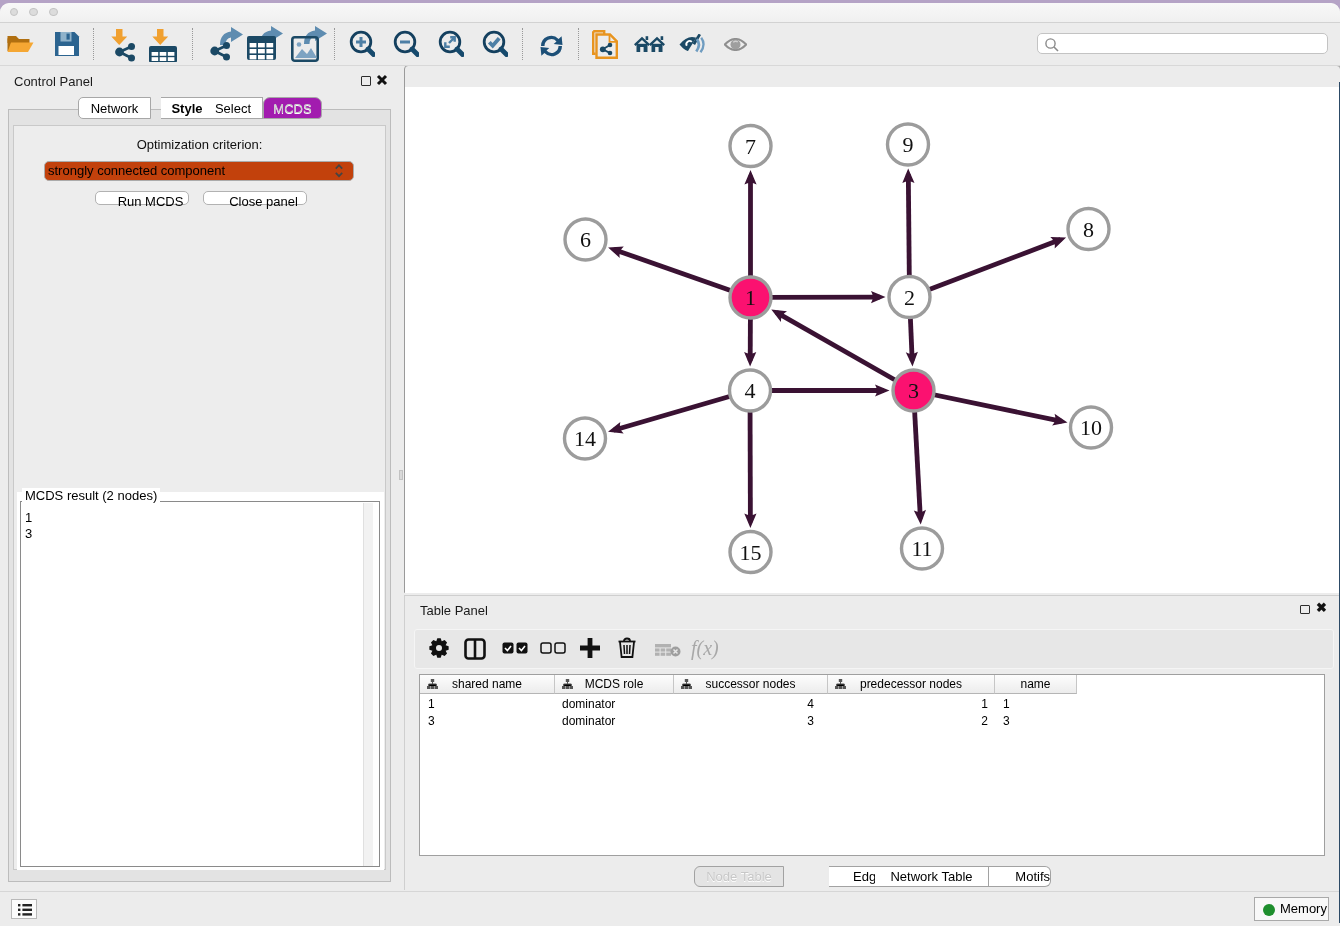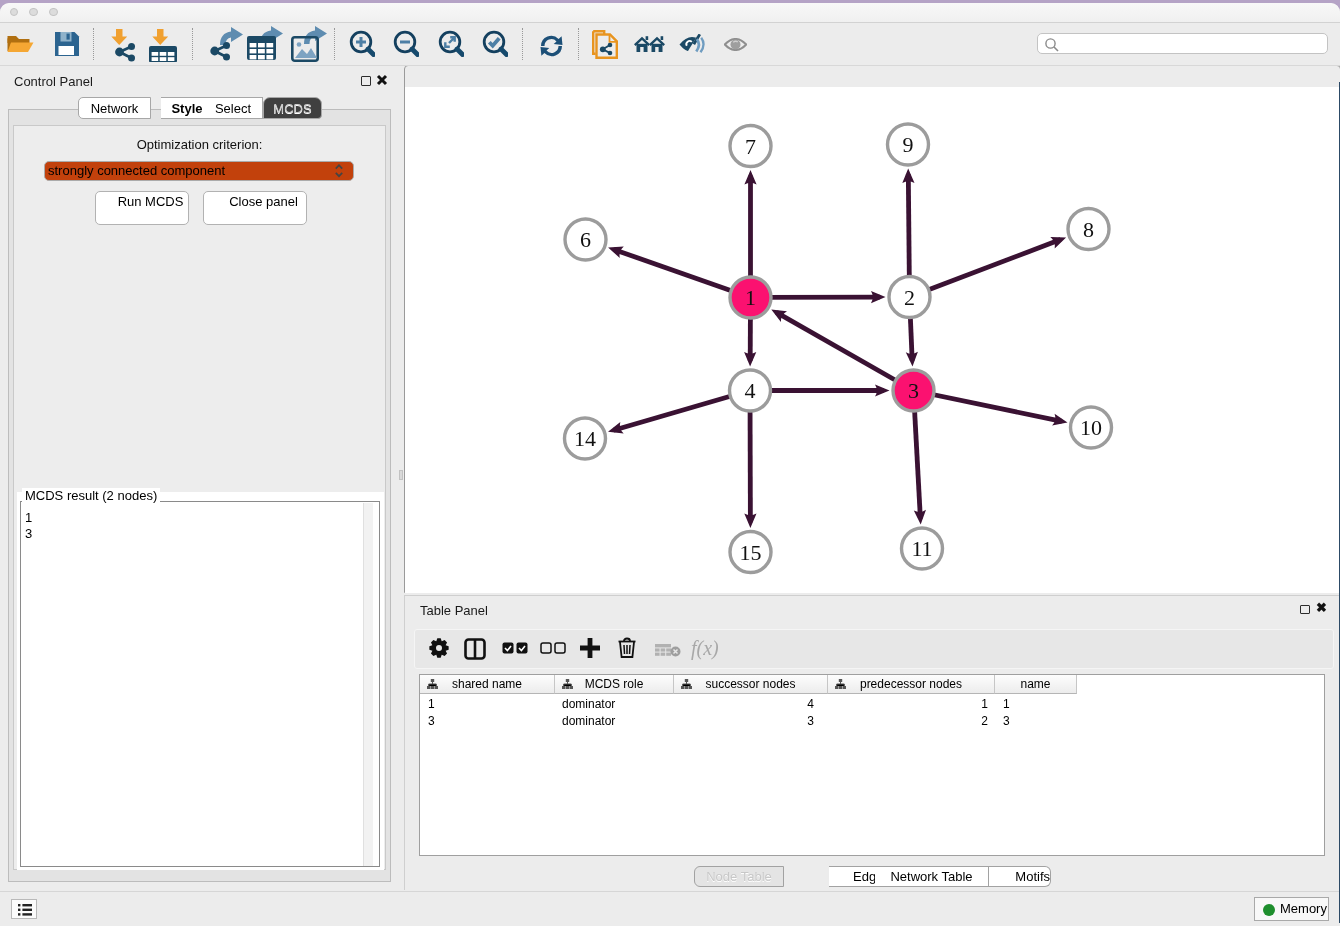--- a/index.html
+++ b/index.html
@@ -17,21 +17,21 @@
   
   #cpanel { position:absolute; left:0; top:59px; width:397px; height:827px; background:#ececec; }
   #cphead { position:absolute; left:14px; top:12px; font-size:13px; color:#1b1b1b; }
   .floatico { position:absolute; width:9.5px; height:9.5px; border:1.5px solid #2c2c2c; border-radius:1px; }
   .xico { position:absolute; font-size:13px; font-weight:bold; color:#111; }
   .tab { position:absolute; top:34.5px; z-index:5; height:22px; background:#fff; border:1px solid #a7a7a7; font-size:13px; color:#000; text-align:center; line-height:21px; }
   #cpbox { position:absolute; left:8px; top:47px; width:383px; height:773px; background:#e3e3e3; border:1px solid #bcbcbc; }
   #cpinner { position:absolute; left:4px; top:15px; width:373px; height:745px; background:#ededed; border:1px solid #c9c9c9; }
   #optlabel { position:absolute; left:0; top:11px; width:100%; text-align:center; font-size:13px; color:#111; }
   #dropdown { position:absolute; left:30px; top:35px; width:310px; height:20px; background:#c2410c; border:1px solid #ababab; border-radius:5px; font-size:13px; line-height:18px; padding-left:3px; color:#000; }
-  .btn { position:absolute; top:65px; height:34px; background:#fff; border:1px solid #b2b2b2; border-radius:5px; font-size:13px; text-align:center; line-height:20px; color:#000;padding-left:17px; }
+  .btn { position:absolute; top:65px; height:14px; background:#fff; border:1px solid #b2b2b2; border-radius:5px; font-size:13px; text-align:center; line-height:20px; color:#000;padding-left:17px; }
   #mcdswhite { position:absolute; left:3px; top:366px; width:367px; height:378px; background:#fff; } #mcdsbox { position:absolute; left:6px; top:374.5px; width:359.5px; height:366px; border:1px solid #8a8a8a; }
   #mcdslabel { position:absolute; left:8px; top:361.5px; background:#fff; padding:0 3px; font-size:13px; color:#000; }
   
   #netwin { position:absolute; left:404px; top:62px; width:937px; height:528px; border:1px solid #9a9a9a; border-radius:4px 4px 0 0; }
   #nettitle { position:absolute; left:0; top:0; width:100%; height:21px; background:linear-gradient(#f3f3f3,#d9d9d9); border-bottom:1px solid #9a9a9a; border-radius:4px 4px 0 0; }
   #netname { position:absolute; top:4.5px; letter-spacing:0.4px; width:100%; text-align:center; font-size:13px; font-weight:600; color:#111; }
   .light { position:absolute; top:3.5px; width:11px; height:11px; border-radius:50%; } .light svg { display:block; position:absolute; left:-1px; top:-1px; }
   #netcontent { position:absolute; left:0; top:21px; width:935px; height:506px; background:#fff; }
   
   #tpanel { position:absolute; left:404px; top:591.5px; width:936px; height:295px; background:#ececec; border-left:1px solid #cfcfcf; border-top:1px solid #cfcfcf; }
@@ -209,21 +209,21 @@
 </div>
 <div id="cpanel">
   <div id="cphead">Control Panel</div>
   <div class="floatico" style="left:361px; top:14px;"></div>
   <div class="abs" style="left:376px; top:10px;"><svg width="12" height="12" viewBox="0 0 12 12">
           <path d="M2 2 L10 10 M10 2 L2 10" stroke="#111" stroke-width="3" stroke-linecap="butt"></path>
         </svg></div>
   <div class="tab" style="left:78px; width:73px; border-radius:5px 0 0 5px;">Network</div>
   <div class="tab" style="left:161px; width:53px; border-left:none;font-weight:bold;">Style</div>
   <div class="tab" style="left:204px; width:59px; border-left:none;">Select</div>
-  <div class="tab" style="left:263px; width:59px; background:#404040; color:#cbcbcb; text-shadow:0 1px 0 #fff; border-radius:7px 7px 4px 0;">MCDS</div>
+  <div class="tab" style="left:263px; width:59px; background:#a21caf; color:#cbcbcb; text-shadow:0 1px 0 #fff; border-radius:7px 7px 4px 0;">MCDS</div>
   <div id="cpbox">
     <div id="cpinner">
       <div id="optlabel">Optimization criterion:</div>
       <div id="dropdown">strongly connected component
         <svg width="10" height="14" viewBox="0 0 10 14" style="position:absolute;right:9px;top:2px;">
           <path d="M1.8 4.6 L5 1.2 L8.2 4.6 M1.8 8.8 L5 12.2 L8.2 8.8" fill="none" stroke="#444" stroke-width="1.7"></path>
         </svg>
       </div>
       <div class="btn" style="left:81px; width:94px;">Run MCDS</div>
       <div class="btn" style="left:189px; width:104px;">Close panel</div>

